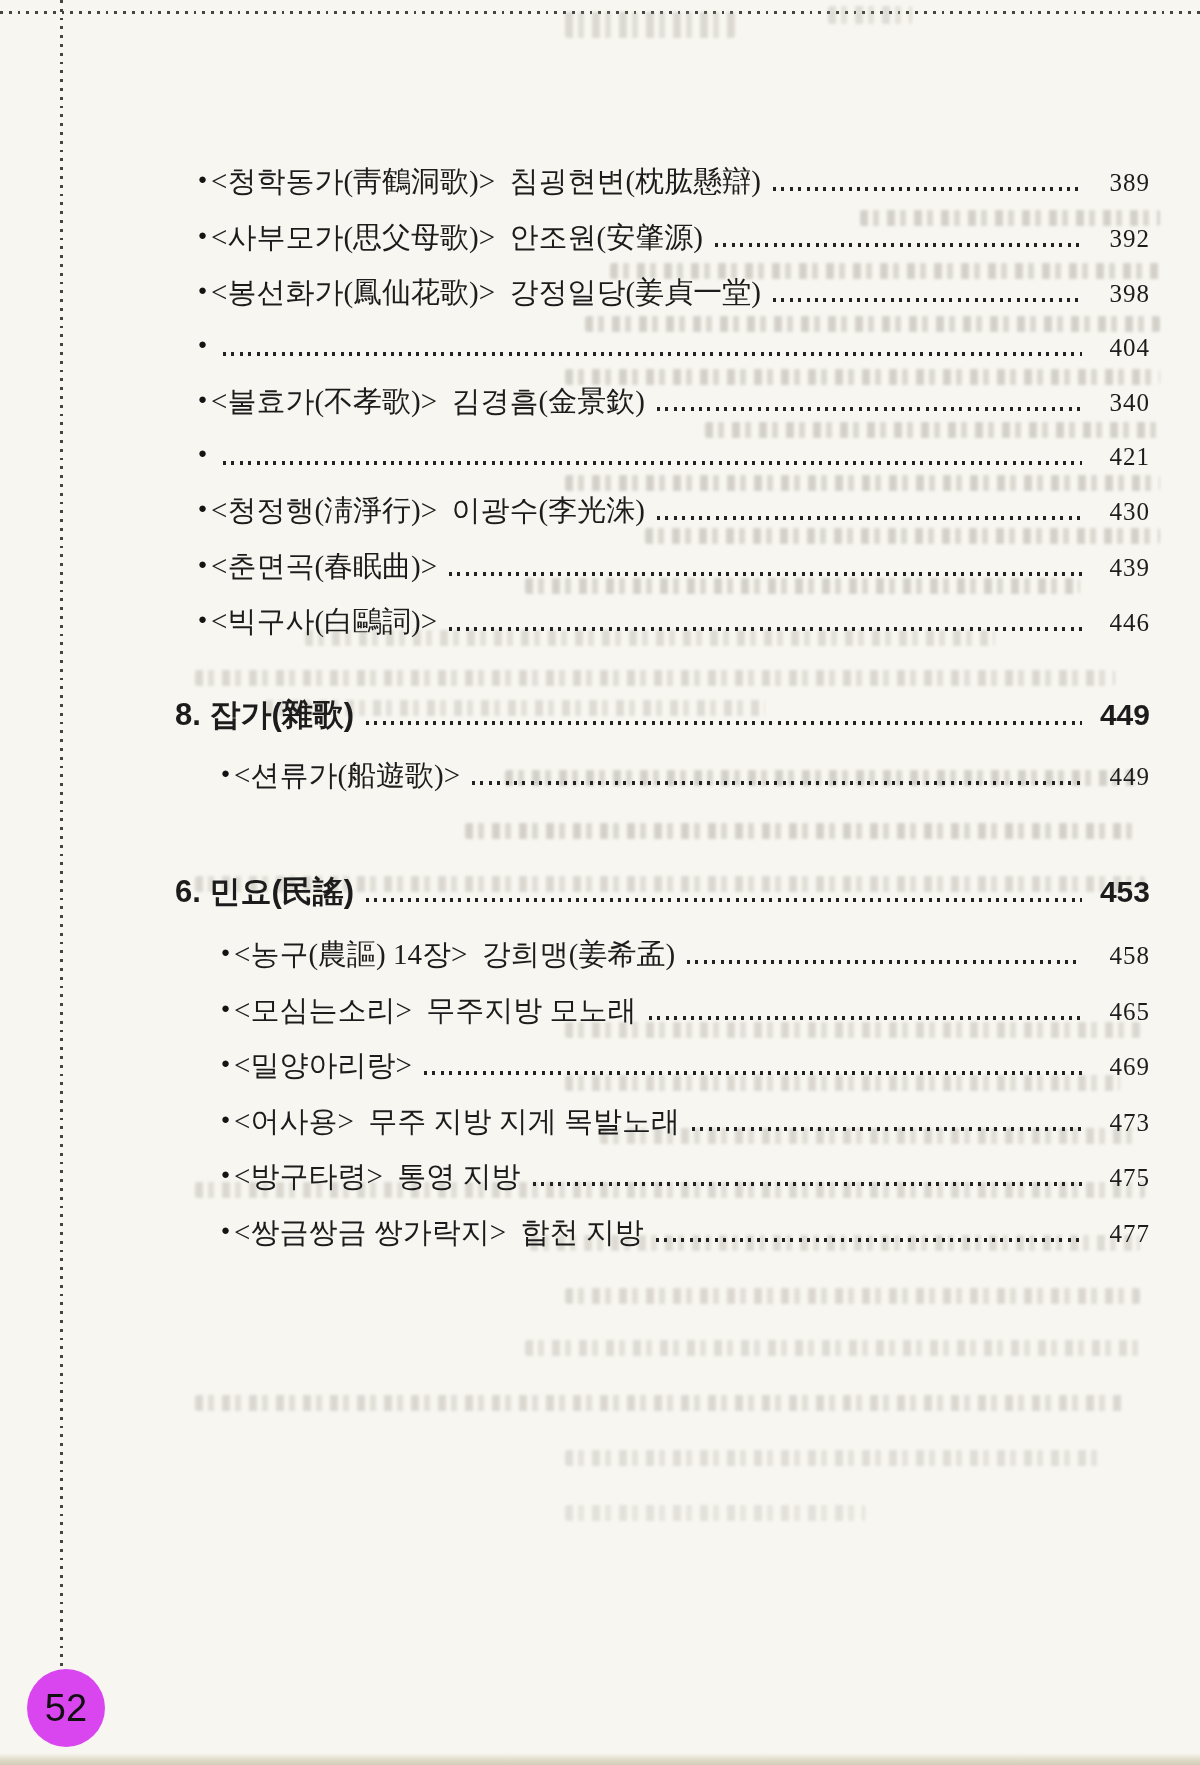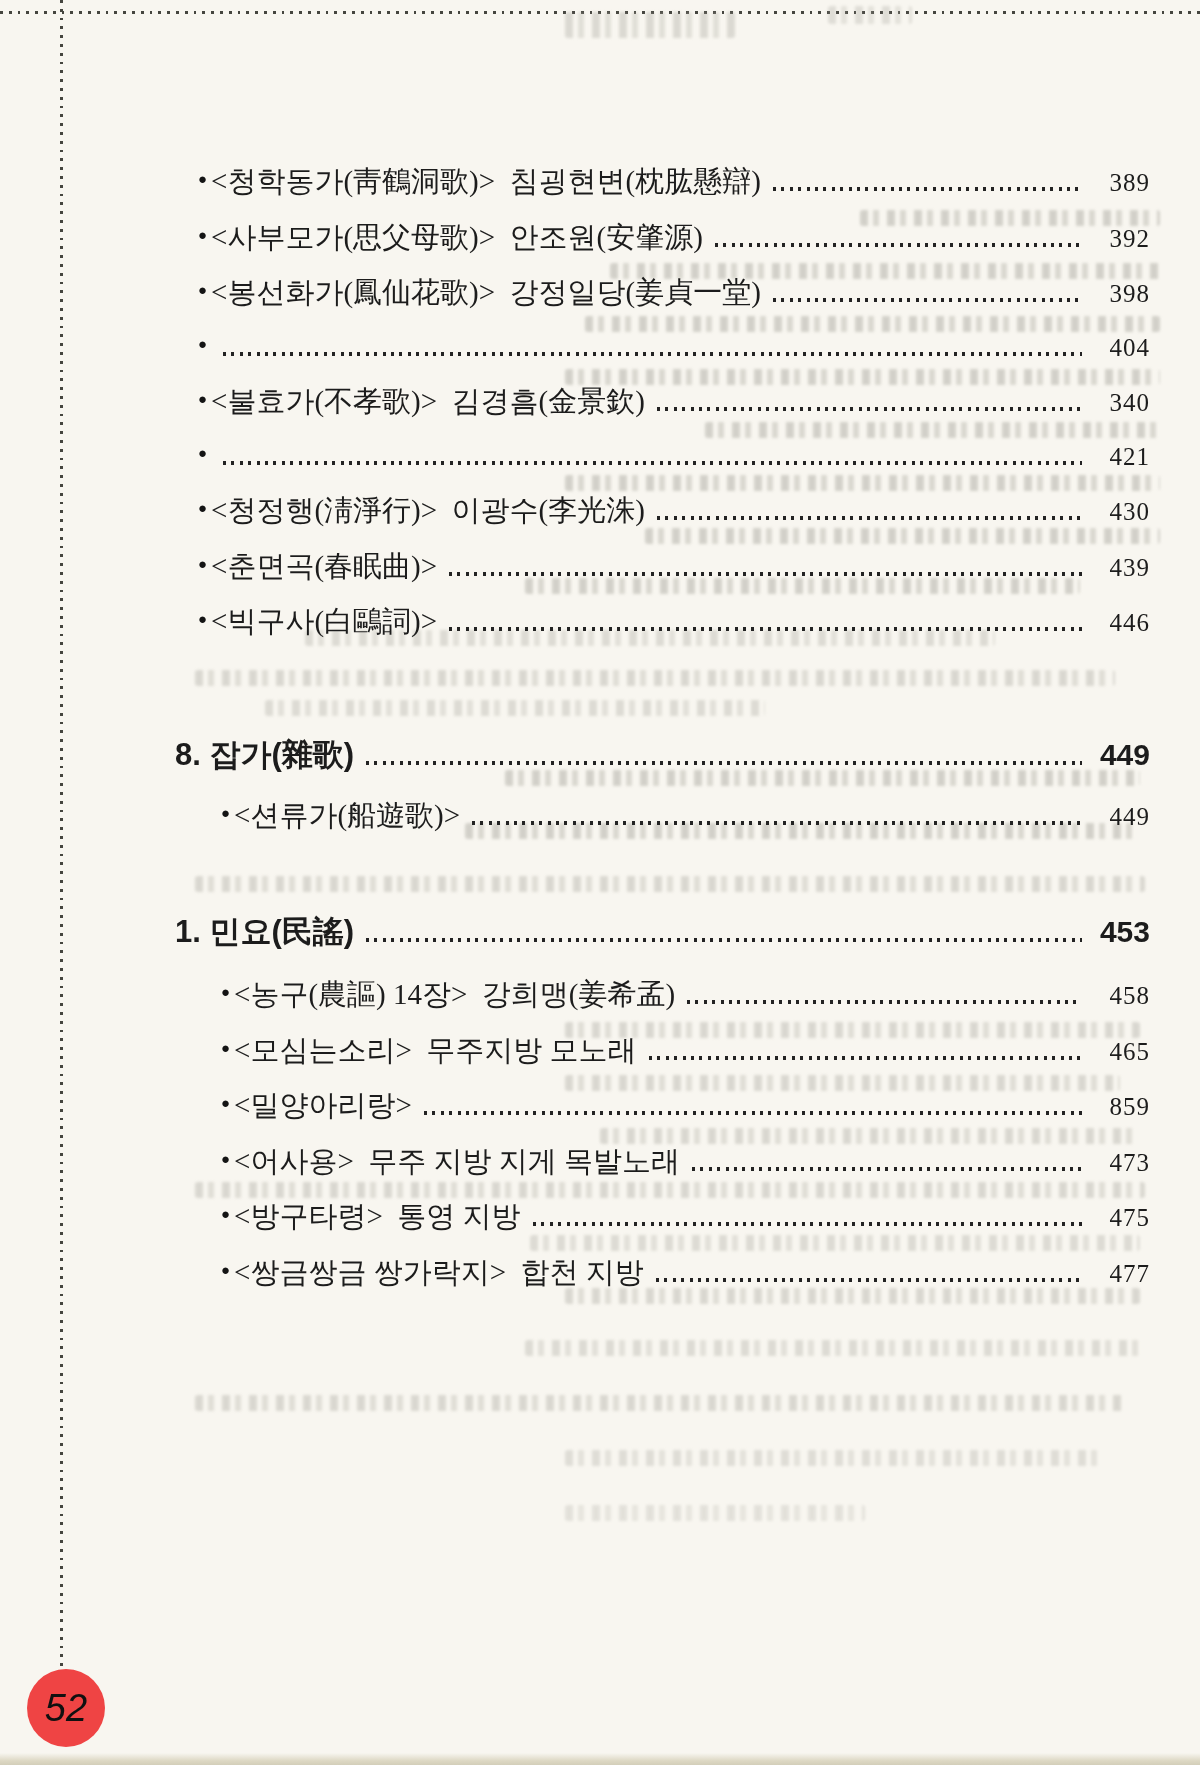--- a/index.html
+++ b/index.html
@@ -36,40 +36,40 @@
   }
   .label { white-space:nowrap; }
   .leader {
     flex:1 1 auto; height:4px; margin:0 12px;
     background-image:repeating-linear-gradient(90deg,#232323 0 3px,transparent 3px 8.4px);
   }
   .pagenum {
     font-size:25px; letter-spacing:1px; min-width:56px; text-align:right;
     font-family:"Liberation Serif","DejaVu Serif",serif;
   }
-  .section-block-1 { margin-top:100px; }
+  .section-block-1 { margin-top:60px; }
   .section-block-2 { margin-top:83px; }
   .section-row {
     font-family:"Liberation Sans","DejaVu Sans",sans-serif;
     font-weight:bold; font-size:31px; line-height:33px;
   }
   .section-block-1 .section-row { margin-bottom:29px; }
   .section-block-2 .section-row { margin-bottom:31px; }
   .sec-label { white-space:nowrap; }
   .sec-page {
     font-family:"Liberation Sans","DejaVu Sans",sans-serif; font-weight:bold;
     font-size:30px; min-width:56px; text-align:right;
   }
   
   .folio {
     position:absolute; left:27px; top:1669px; width:78px; height:78px;
-    border-radius:50%; background:#ef4444;
+    border-radius:50%; background:#d946ef;
     display:flex; align-items:center; justify-content:center;
     font-family:"Liberation Sans","DejaVu Sans",sans-serif;
-    font-size:38px; color:#101010;font-style:italic;
+    font-size:38px; color:#101010;
   }
   .bottom-edge {
     position:absolute; bottom:0; left:0; width:100%; height:12px;
     background:linear-gradient(180deg, rgba(221,216,196,0) 0%, #ddd8c4 65%, #d3ceb9 100%);
   }
 </style>
 </head>
 <body>
 
 <div class="page">
@@ -172,42 +172,42 @@
     <span class="bullet">●</span>
     <span class="label">&lt;션류가(船遊歌)&gt;</span>
     <span class="leader"></span>
     <span class="pagenum">449</span>
   </li>
         </ul>
     </div>
 
     <div class="section-block-2">
       <div class="row section-row">
-        <span class="sec-label">1. 민요(民謠)</span>
+        <span class="sec-label">6. 민요(民謠)</span>
         <span class="leader"></span>
         <span class="sec-page">453</span>
       </div>
       <ul class="entry-list" id="list-sec1">
           <li class="entry row lvl2">
     <span class="bullet">●</span>
     <span class="label">&lt;농구(農謳) 14장&gt; 강희맹(姜希孟)</span>
     <span class="leader"></span>
     <span class="pagenum">458</span>
   </li>
           <li class="entry row lvl2">
     <span class="bullet">●</span>
     <span class="label">&lt;모심는소리&gt; 무주지방 모노래</span>
     <span class="leader"></span>
     <span class="pagenum">465</span>
   </li>
           <li class="entry row lvl2">
     <span class="bullet">●</span>
     <span class="label">&lt;밀양아리랑&gt;</span>
     <span class="leader"></span>
-    <span class="pagenum">859</span>
+    <span class="pagenum">469</span>
   </li>
           <li class="entry row lvl2">
     <span class="bullet">●</span>
     <span class="label">&lt;어사용&gt; 무주 지방 지게 목발노래</span>
     <span class="leader"></span>
     <span class="pagenum">473</span>
   </li>
           <li class="entry row lvl2">
     <span class="bullet">●</span>
     <span class="label">&lt;방구타령&gt; 통영 지방</span>

